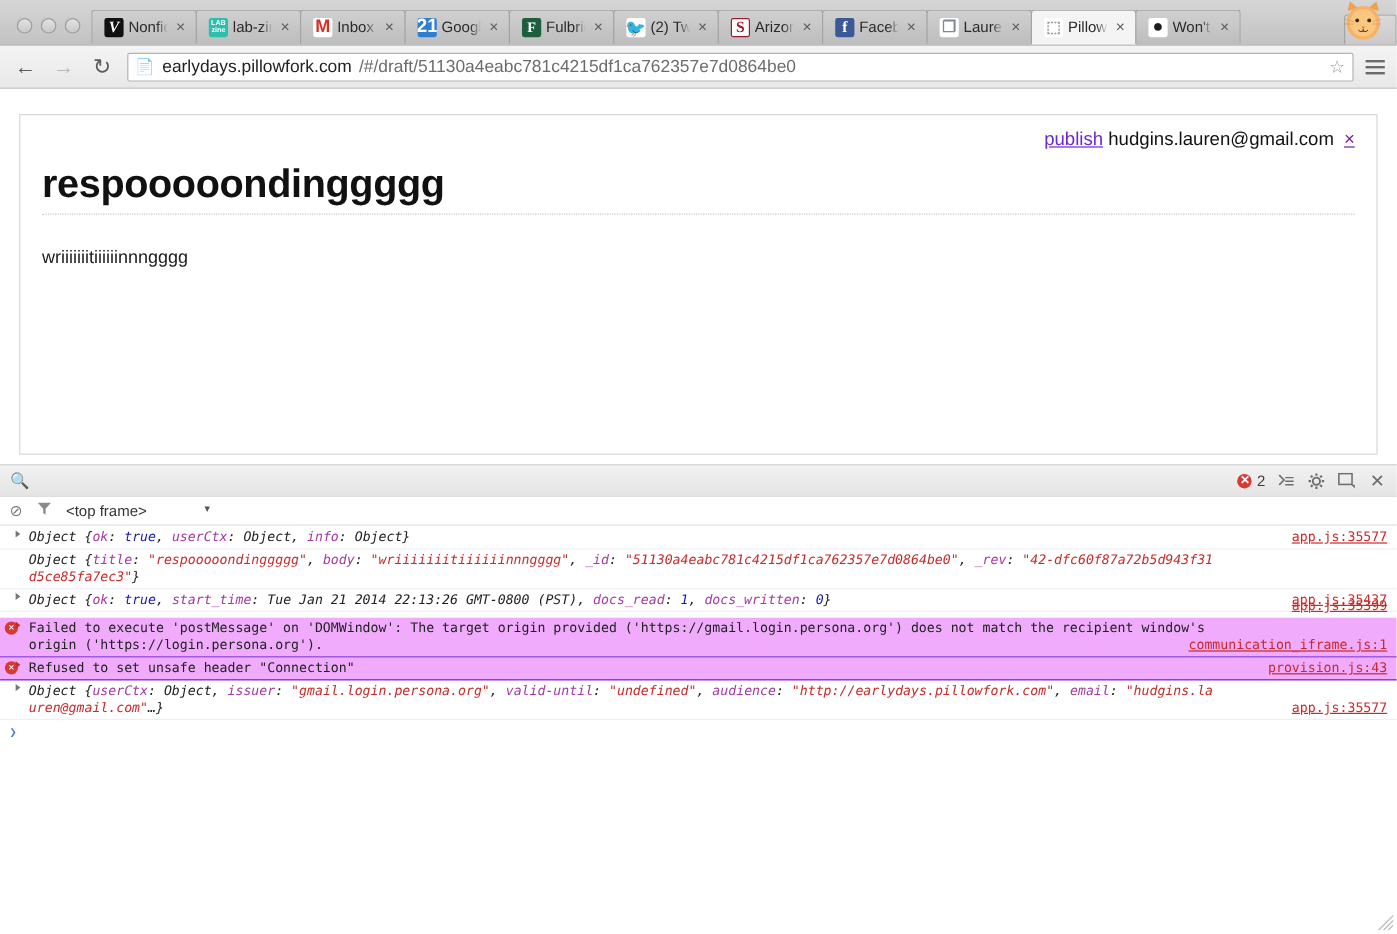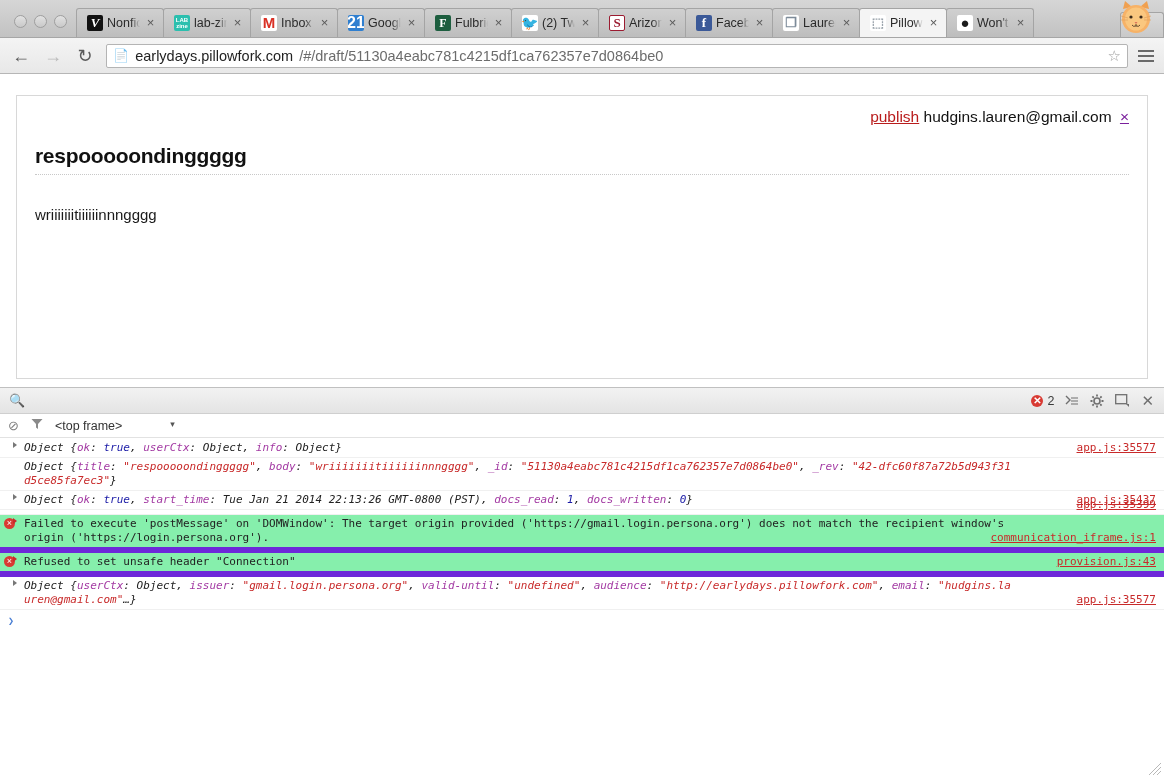--- a/index.html
+++ b/index.html
@@ -156,28 +156,28 @@
     background: #fff;
     box-sizing: border-box;
   }
   .publish-row {
     position: absolute;
     right: 18px; top: 12px;
     font-size: 15.5px;
     color: #111;
     white-space: nowrap;
   }
-  .publish-link { color: #b91c1c; text-decoration: underline; margin-top: 35px; }
+  .publish-link { color: #6d28d9; text-decoration: underline; margin-top: 35px; }
   .publish-email { color: #111; }
   .publish-x { color: #7a1f9c; text-decoration: underline; margin-left: 4px; }
 
   .doc-title {
     position: absolute;
-    left: 18px; top: 48px; right: 18px;
-    font-size: 21px;
+    left: 18px; top: 38px; right: 18px;
+    font-size: 33px;
     font-weight: bold;
     color: #111;
     letter-spacing: -0.3px;
     padding-bottom: 6px;
     border-bottom: 1px dotted #c8c8c8;
     box-sizing: border-box;
   }
   .doc-body {
     position: absolute;
     left: 18px; top: 110px; right: 18px;
@@ -252,22 +252,22 @@
   .msg {
     position: relative;
     border-bottom: 1px solid #f0f0f0;
     padding: 2px 150px 2px 24px;
     min-height: 14px;
     white-space: pre-wrap;
     word-break: break-all;
     box-sizing: border-box;
   }
   .msg.error {
-    background: #86efac;
-    border-bottom: 6px solid #6d28d9;
+    background: #f0abfc;
+    border-bottom: 1px solid #6d28d9;
     color: #c82a2a;
   }
   .msg .arrow {
     position: absolute;
     left: 13px; top: 3px;
     width: 0; height: 0;
     border-left: 4px solid #777;
     border-top: 3.5px solid transparent;
     border-bottom: 3.5px solid transparent;
   }

